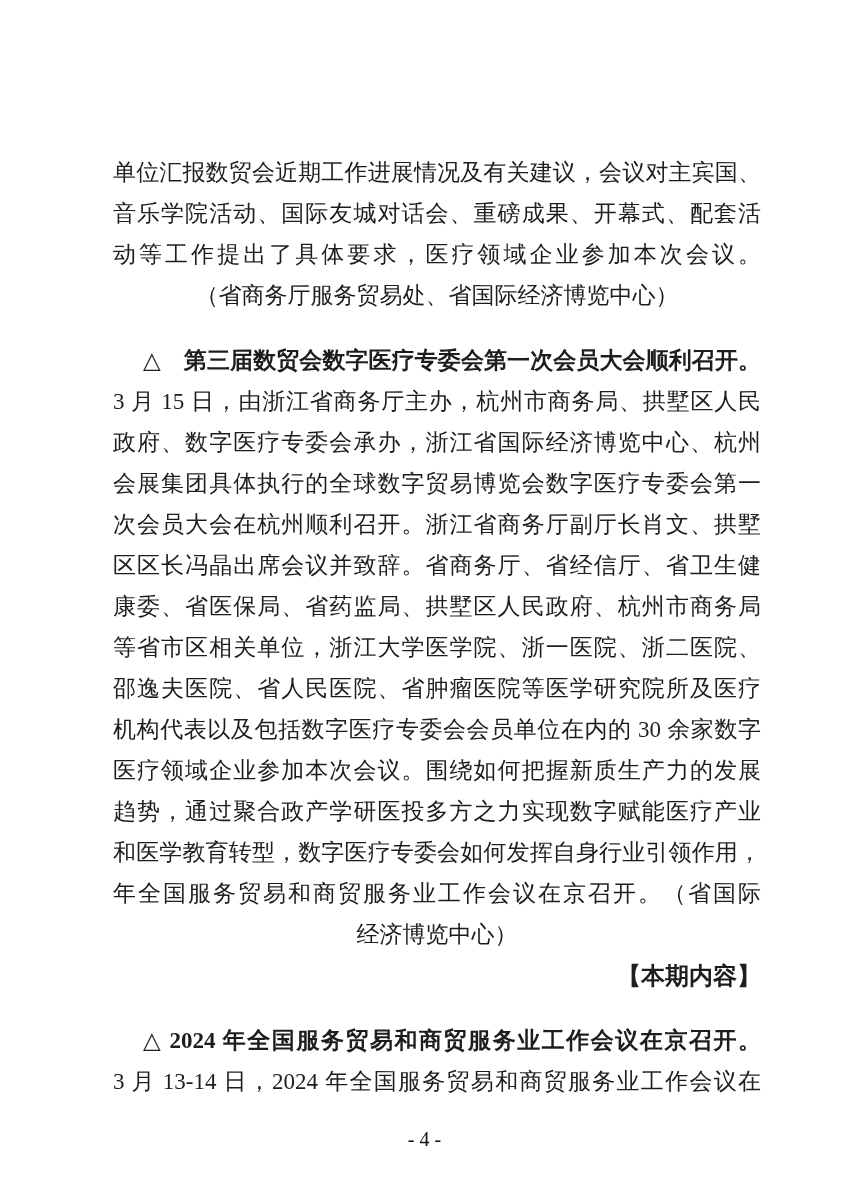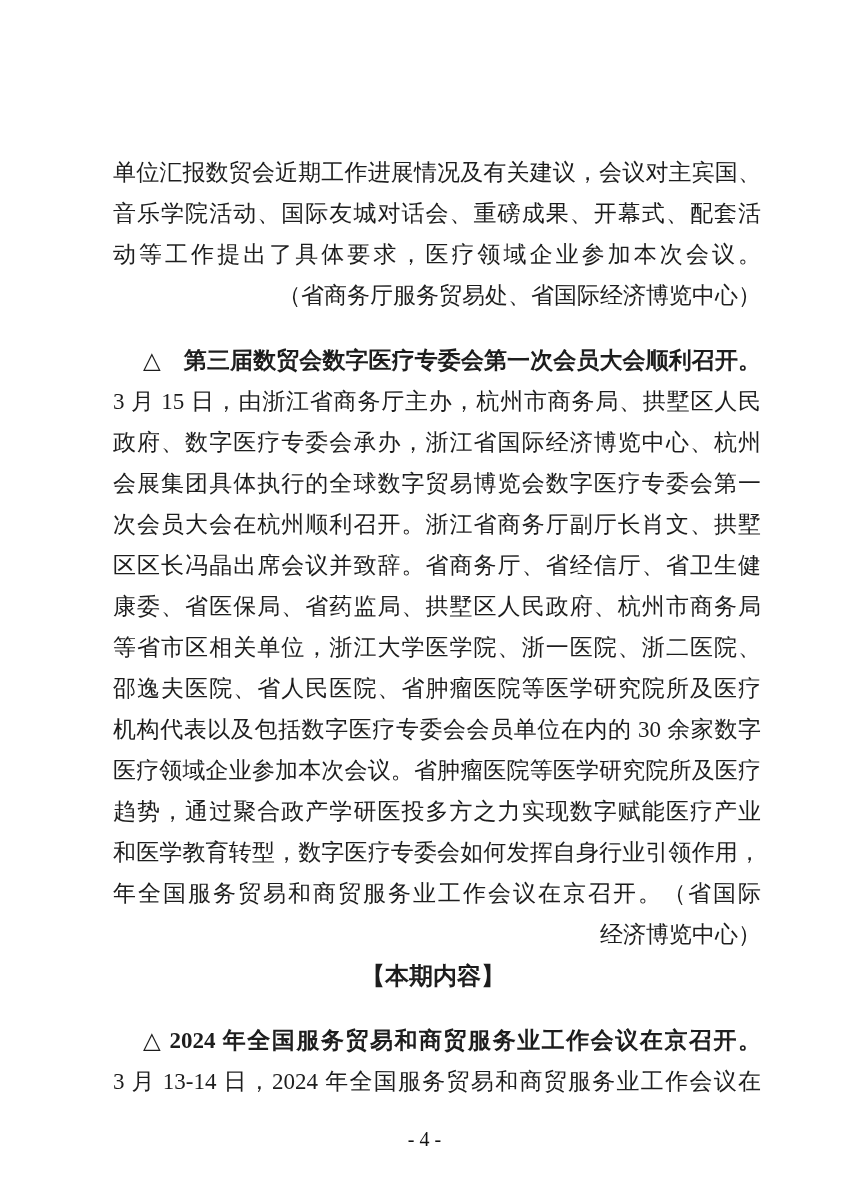--- a/index.html
+++ b/index.html
@@ -34,23 +34,23 @@
   .line.lead {
     font-weight: bold;
     padding-left: 30px;
     margin-top: 24px;
   }
   .line.section-title {
     font-family: "Liberation Sans", "DejaVu Sans", sans-serif;
     font-weight: bold;
     font-size: 24px;
     margin-left: -8px;
-    text-align: center;
+    text-align: right;
   }
-  .line.body-end { text-align: right; }
+  .line.body-end { text-align: center; }
   .page-footer {
     position: absolute;
     left: 0;
     top: 1128px;
     width: 100%;
     text-align: center;
     font-size: 20px;
     color: #111111;
   }
 </style>
@@ -66,21 +66,21 @@
       <div class="line lead justify">△　第三届数贸会数字医疗专委会第一次会员大会顺利召开。</div>
       <div class="line body justify">3 月 15 日，由浙江省商务厅主办，杭州市商务局、拱墅区人民</div>
       <div class="line body justify">政府、数字医疗专委会承办，浙江省国际经济博览中心、杭州</div>
       <div class="line body justify">会展集团具体执行的全球数字贸易博览会数字医疗专委会第一</div>
       <div class="line body justify">次会员大会在杭州顺利召开。浙江省商务厅副厅长肖文、拱墅</div>
       <div class="line body justify">区区长冯晶出席会议并致辞。省商务厅、省经信厅、省卫生健</div>
       <div class="line body justify">康委、省医保局、省药监局、拱墅区人民政府、杭州市商务局</div>
       <div class="line body justify">等省市区相关单位，浙江大学医学院、浙一医院、浙二医院、</div>
       <div class="line body justify">邵逸夫医院、省人民医院、省肿瘤医院等医学研究院所及医疗</div>
       <div class="line body justify">机构代表以及包括数字医疗专委会会员单位在内的 30 余家数字</div>
-      <div class="line body justify">医疗领域企业参加本次会议。省肿瘤医院等医学研究院所及医疗</div>
+      <div class="line body justify">医疗领域企业参加本次会议。围绕如何把握新质生产力的发展</div>
       <div class="line body justify">趋势，通过聚合政产学研医投多方之力实现数字赋能医疗产业</div>
       <div class="line body justify">和医学教育转型，数字医疗专委会如何发挥自身行业引领作用，</div>
       <div class="line body justify">年全国服务贸易和商贸服务业工作会议在京召开。（省国际</div>
       <div class="line body-end">经济博览中心）</div>
       <div class="line section-title">【本期内容】</div>
       <div class="line lead justify">△ 2024 年全国服务贸易和商贸服务业工作会议在京召开。</div>
       <div class="line body justify">3 月 13-14 日，2024 年全国服务贸易和商贸服务业工作会议在</div>
     </main>
   <footer class="page-footer">
     <span>- 4 -</span>

